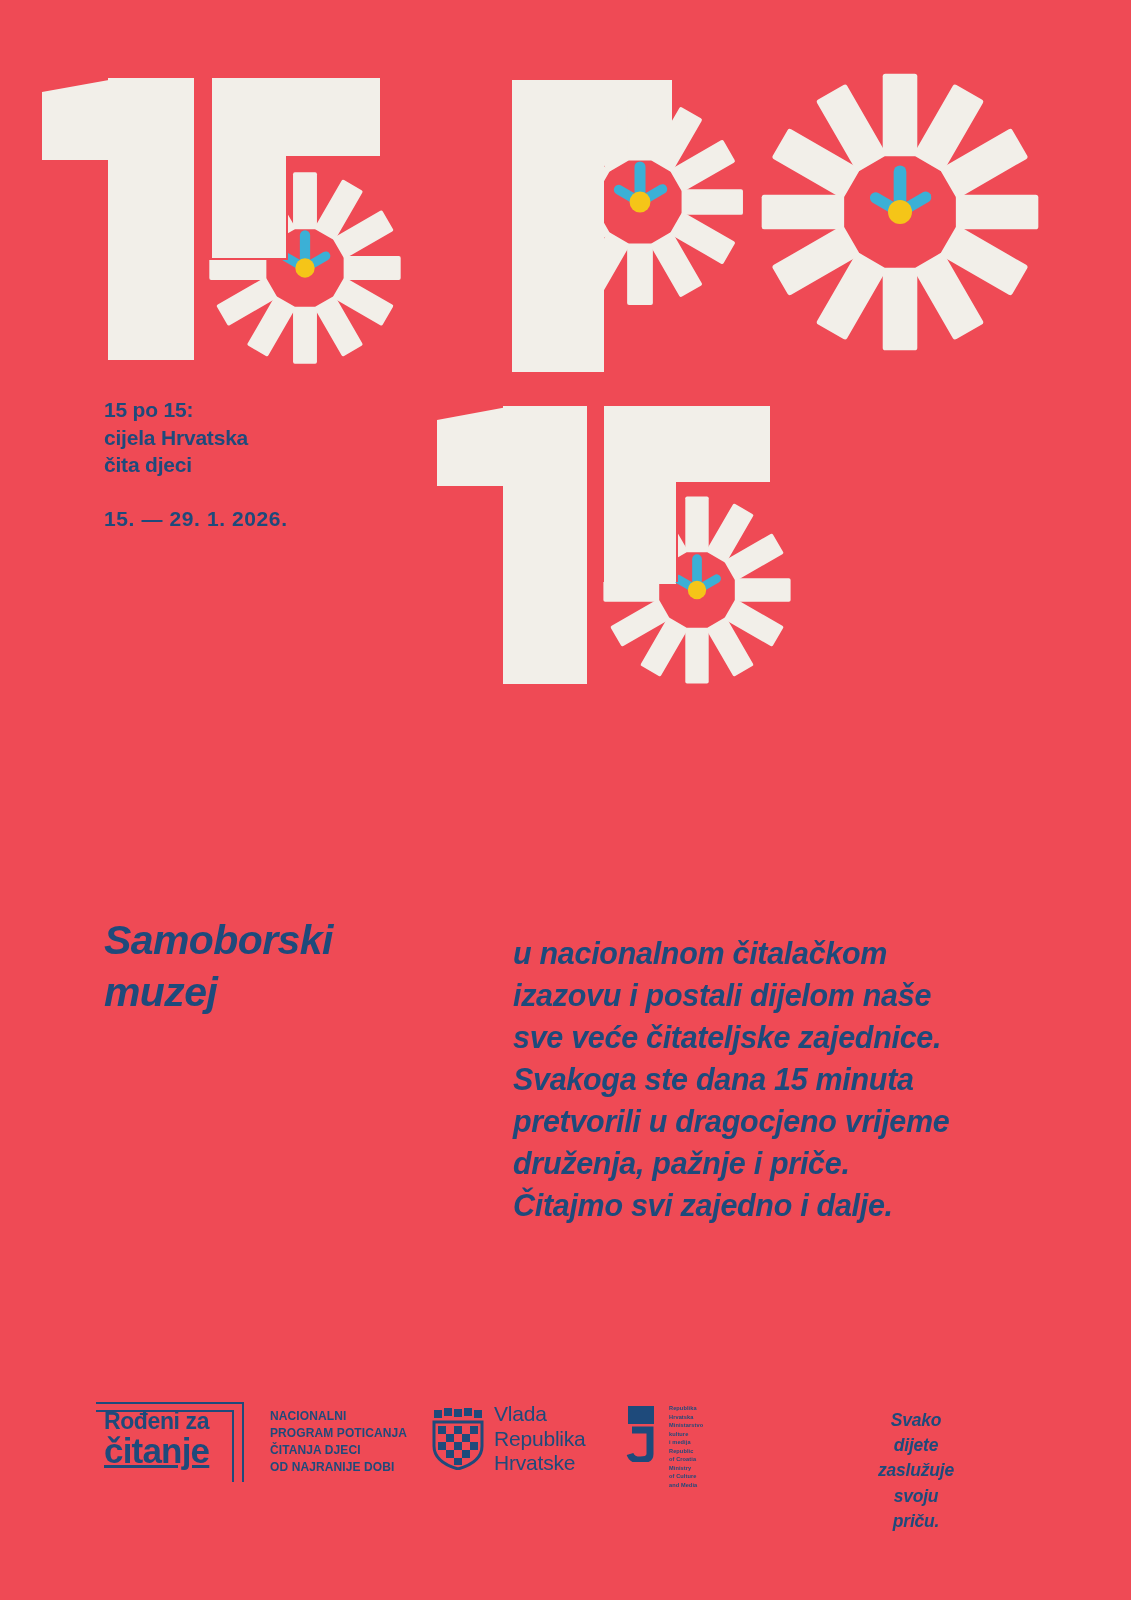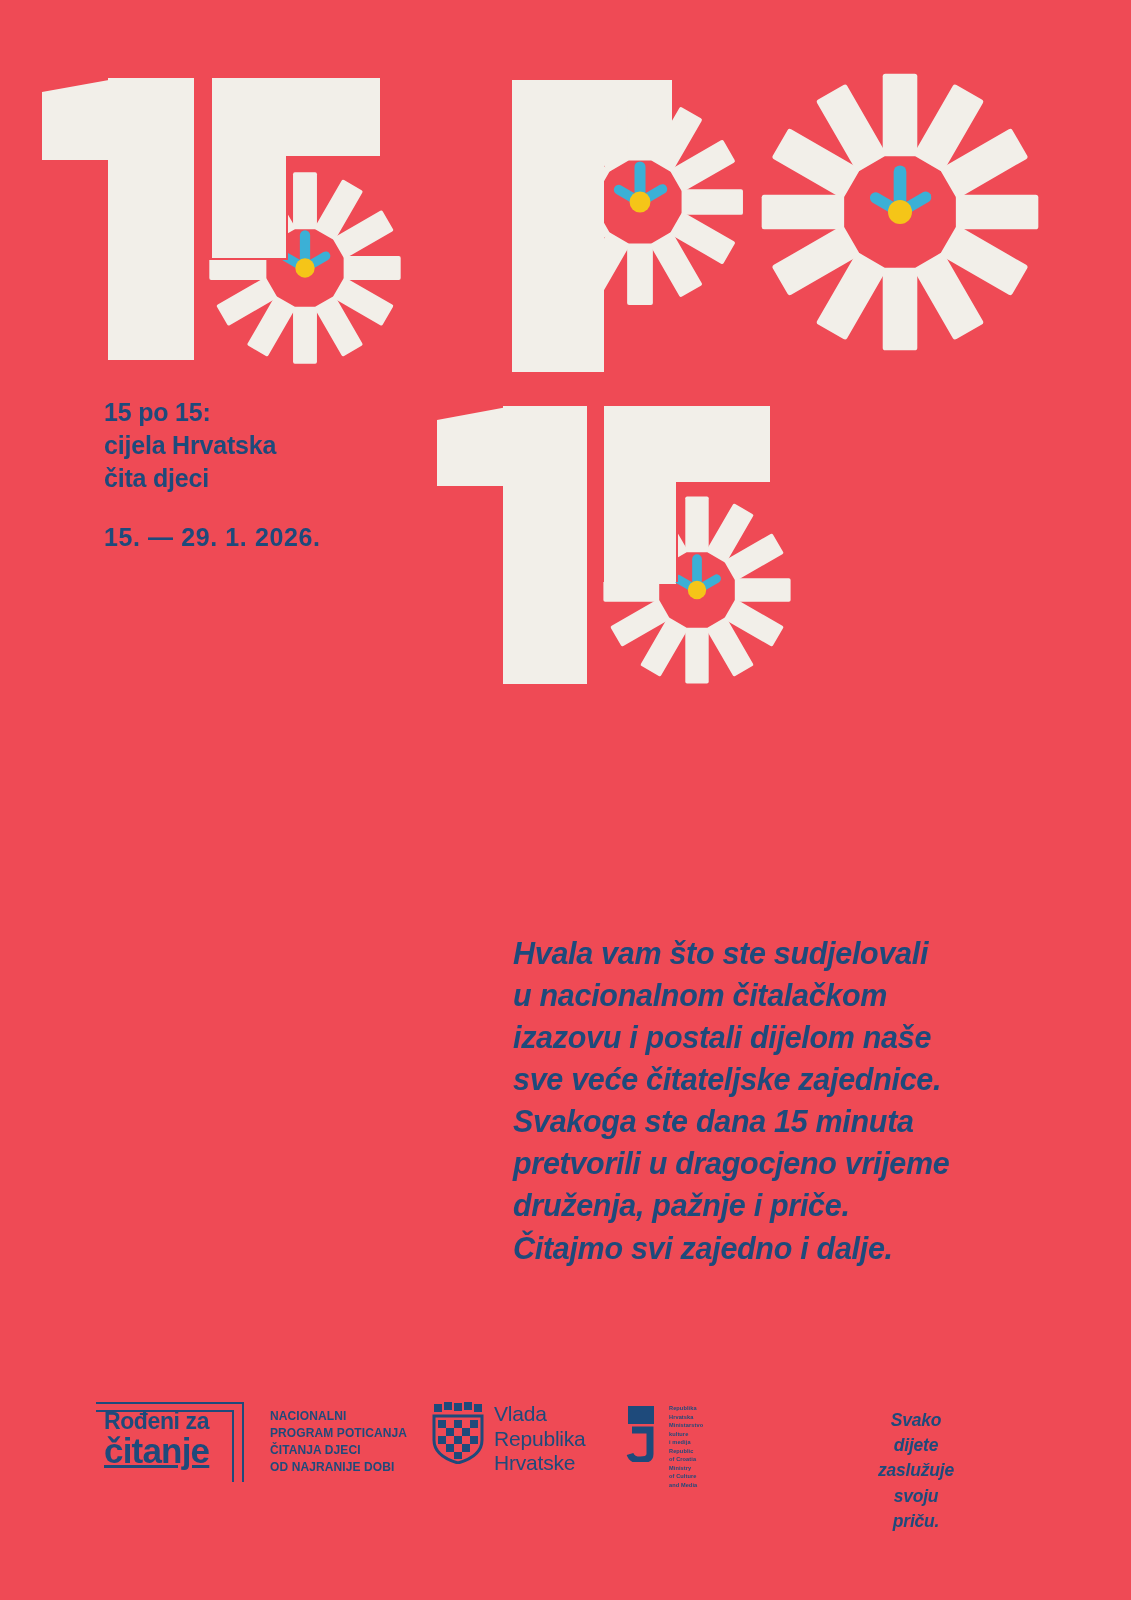--- a/index.html
+++ b/index.html
@@ -33,21 +33,21 @@
     display: block;
   }
 
   
   .intro {
     position: absolute;
     left: 104px;
     top: 396px;
     color: #1e4a7b;
     font-weight: bold;
-    font-size: 25px;
+    font-size: 21px;
     line-height: 1.32;
     letter-spacing: -0.2px;
   }
   .intro .dates {
     margin-top: 26px;
     letter-spacing: 0.6px;
   }
 
   
   .institution {
@@ -135,21 +135,21 @@
     font-size: 12px;
     font-weight: bold;
     line-height: 1.42;
     letter-spacing: 0.1px;
   }
   .gov-logo {
     position: absolute;
     left: 432px;
     top: 22px;
     display: flex;
-    align-items: flex-start;
+    align-items: center;
     gap: 10px;
   }
   .gov-logo .grb {
     width: 52px;
     height: 62px;
   }
   .gov-logo .gov-text {
     color: #1e4a7b;
     font-size: 21px;
     font-weight: normal;
@@ -279,23 +279,26 @@
     </svg>
   </div>
 
   <div class="intro">
     <div>15 po 15:</div>
     <div>cijela Hrvatska</div>
     <div>čita djeci</div>
     <div class="dates">15. — 29. 1. 2026.</div>
   </div>
 
+  <div class="institution">
+    <div>Samoborski</div>
+    <div>muzej</div>
+  </div>
 
   <div class="message">
-    <div>Hvala vam što ste sudjelovali</div>
     <div>u nacionalnom čitalačkom</div>
     <div>izazovu i postali dijelom naše</div>
     <div>sve veće čitateljske zajednice.</div>
     <div>Svakoga ste dana 15 minuta</div>
     <div>pretvorili u dragocjeno vrijeme</div>
     <div>druženja, pažnje i priče.</div>
     <div>Čitajmo svi zajedno i dalje.</div>
   </div>
 
   <div class="footer">

